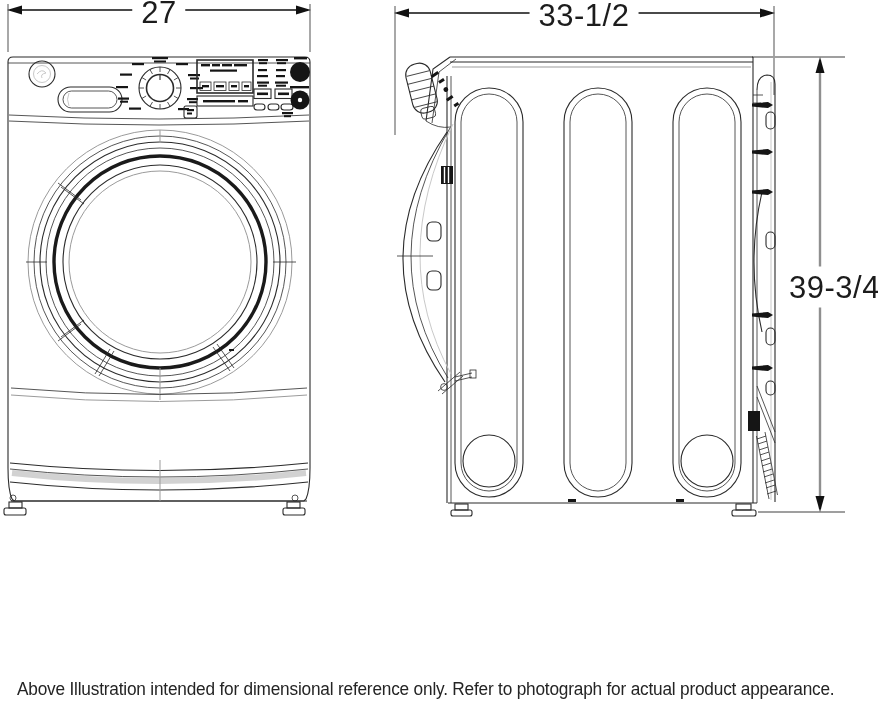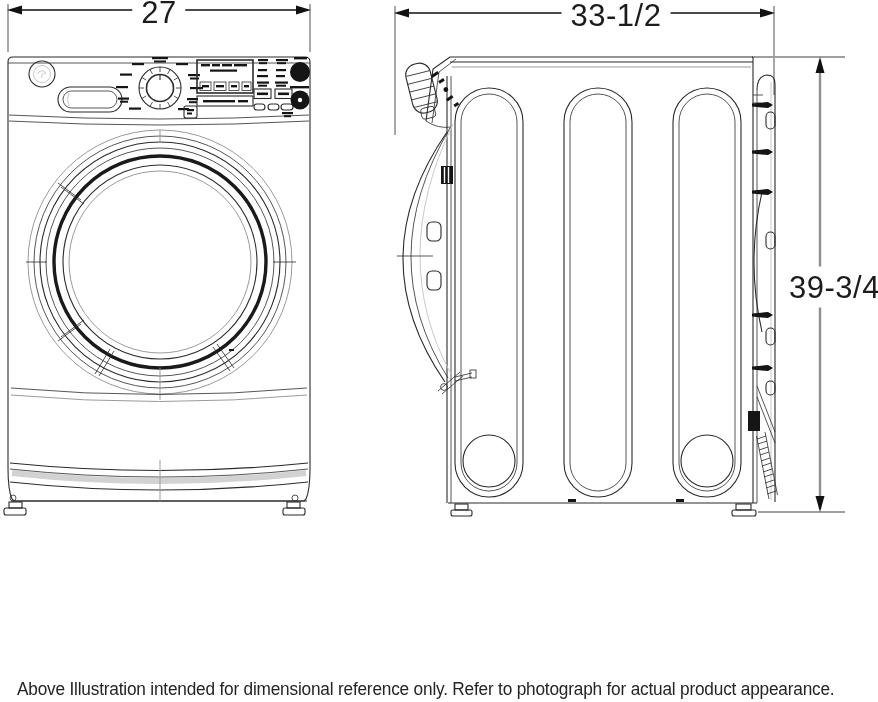--- a/index.html
+++ b/index.html
@@ -341,18 +341,18 @@
       <rect class="ln" x="455" y="504" width="13" height="6"></rect>
       <rect class="ln" x="451" y="510" width="21" height="6" rx="2"></rect>
       <rect class="ln" x="736" y="504" width="15" height="6"></rect>
       <rect class="ln" x="732" y="510" width="24" height="6" rx="2"></rect>
     </g>
   </g>
 </svg>
 
   <div class="dim-label center" style="left:159px;top:12px;">27</div>
 
-  <div class="dim-label center" style="left:616px;top:15px;">33-1/2</div>
+  <div class="dim-label center" style="left:584px;top:15px;">33-1/2</div>
 
   <div class="dim-label vert" style="left:785px;top:287px;">39-3/4</div>
 
   <div class="caption">Above Illustration intended for dimensional reference only. Refer to photograph for actual product appearance.</div>
 </div>
 
 </body></html>

